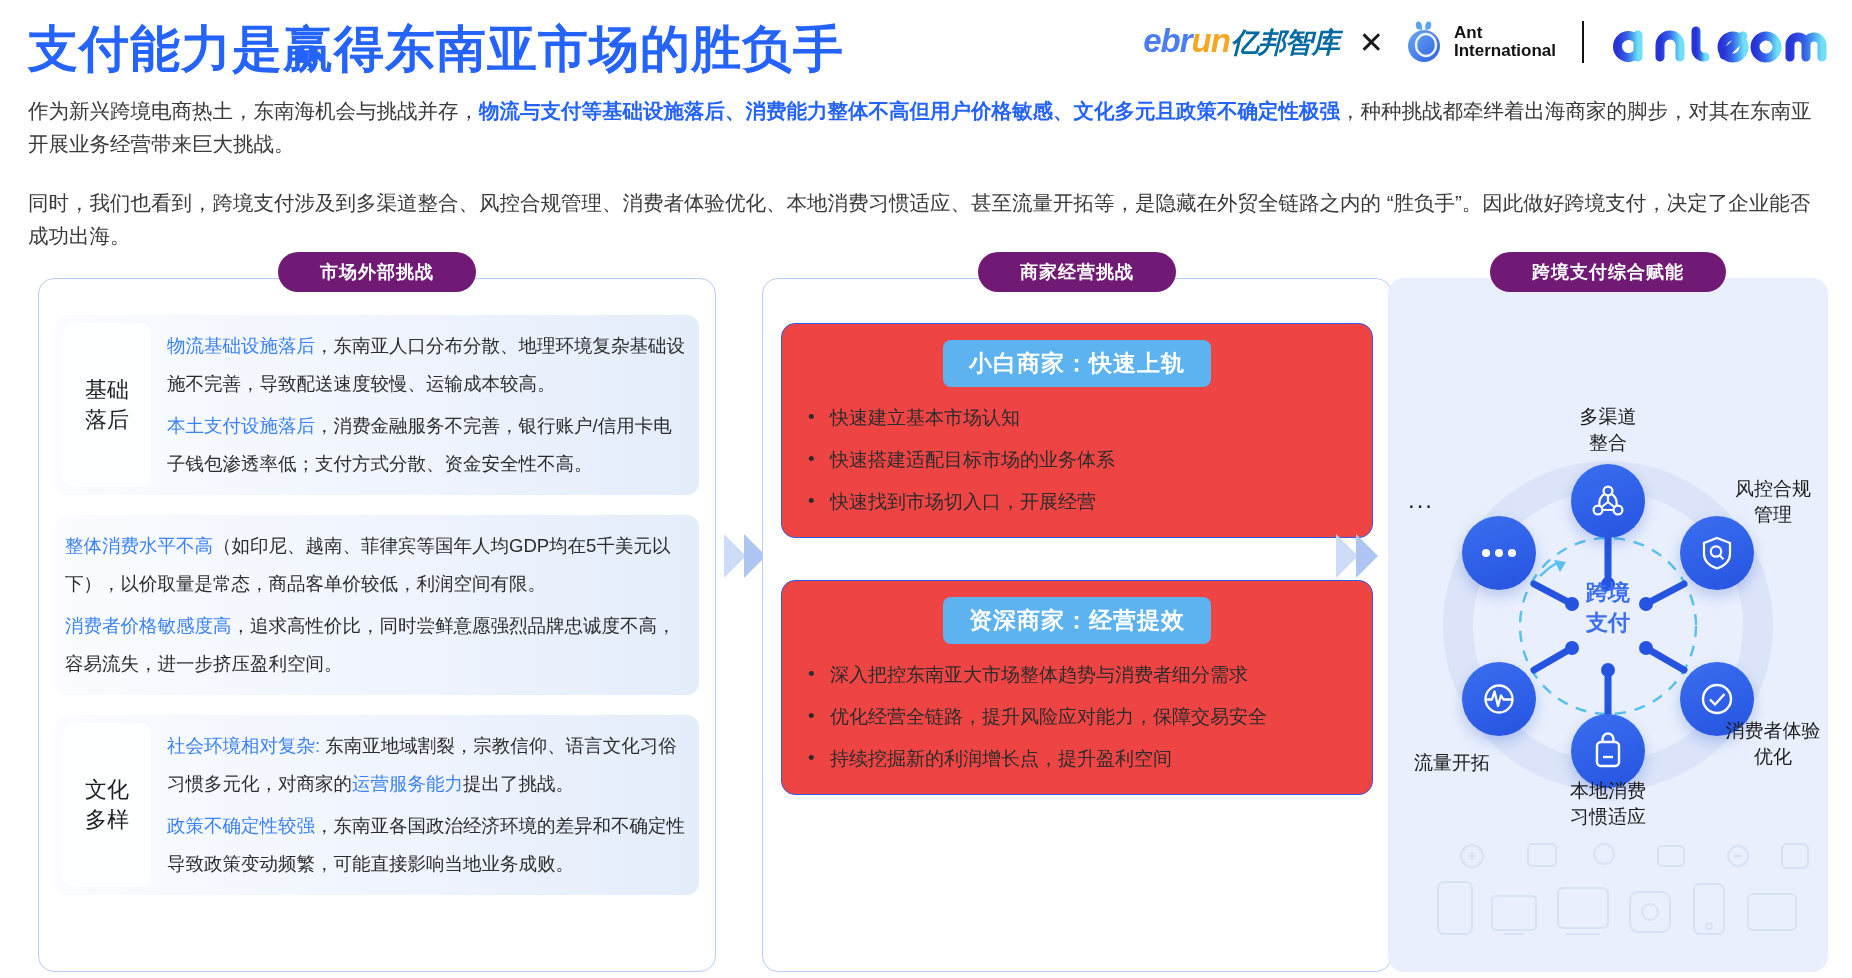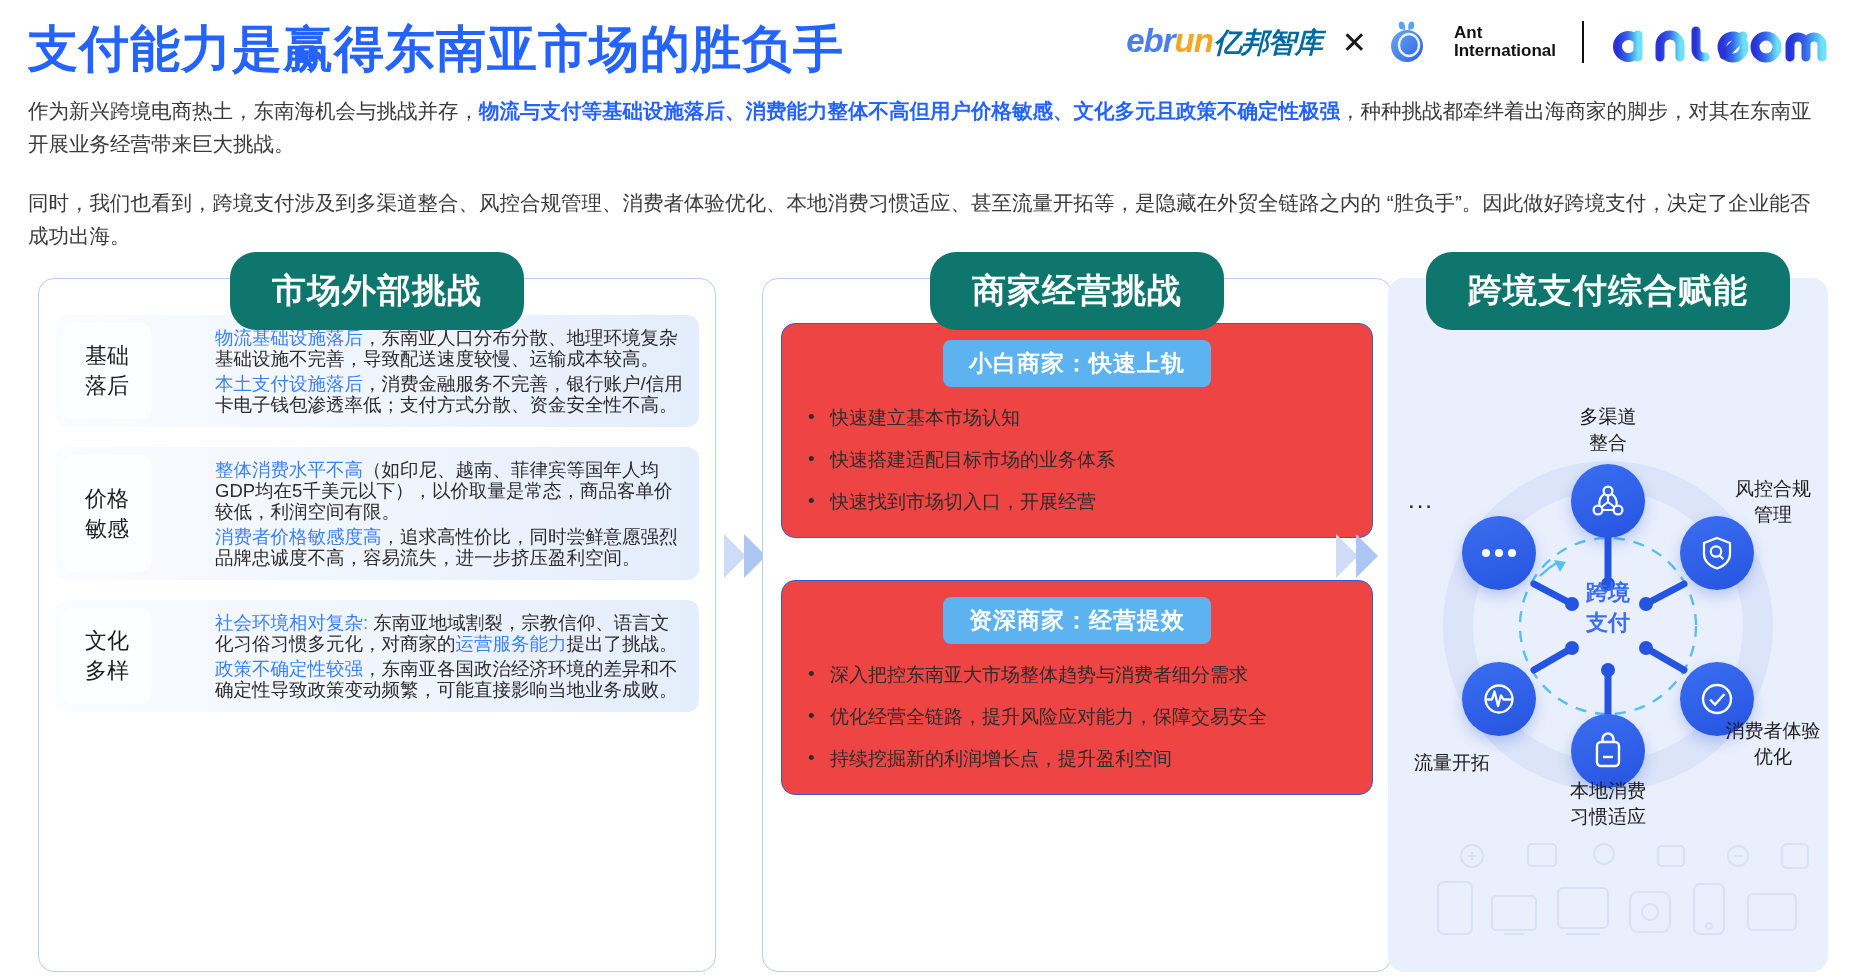--- a/index.html
+++ b/index.html
@@ -17,62 +17,62 @@
     position:absolute; left:28px; top:16px;
     font-size:50px; font-weight:bold; color:#2563ff;
     letter-spacing:1px; white-space:nowrap;
   }
   .logos { position:absolute; right:14px; top:16px; display:flex; align-items:center; height:52px; gap:14px; }
   .ebrun { display:flex; align-items:baseline; font-size:33px; font-weight:bold; font-style:italic; letter-spacing:-1px; }
   .ebrun .e1 { color:#4a7df0; }
   .ebrun .e2 { color:#f5a623; }
   .ebrun .cn { color:#0369a1; font-size:28px; margin-left:1px; }
   .xmark { font-size:30px; color:#1a1a1a; font-weight:300; margin:0 6px; }
-  .antlogo { display:flex; align-items:center; gap:25px; }
+  .antlogo { display:flex; align-items:center; gap:8px; }
   .antmark { width:42px; height:44px; }
   .anttext { font-size:17px; line-height:1.06; color:#111; font-weight:bold; }
   .divider-v { width:2px; height:42px; background:#111; margin:0 12px; }
   .antom { font-size:40px; font-weight:bold; letter-spacing:-1px; }
   .antom svg { display:block; }
 
   
   .intro { position:absolute; left:28px; top:94px; width:1800px; }
   .para { font-size:20.5px; line-height:33px; color:#3a3a3a; }
   .para.second { margin-top:26px; }
   .para b { color:#2563ff; font-weight:bold; }
 
   
   .panels { position:absolute; left:0; top:252px; width:1852px; height:720px; }
 
   .panel { position:absolute; }
   .panel-head {
     position:absolute; top:0; left:50%; transform:translateX(-50%);
-    background:#0f766e; color:#fff; font-size:34px; font-weight:bold;
-    border-radius:26px; padding:16px 42px; white-space:nowrap;
+    background:#701a75; color:#fff; font-size:18px; font-weight:bold;
+    border-radius:26px; padding:8px 42px; white-space:nowrap;
     z-index:5; letter-spacing:1px;
   }
   .panel-body {
     position:absolute; top:26px; left:0; width:100%;
     border:1.5px solid #b9cdf5; border-radius:16px;
     background:#ffffff;
   }
 
   
   #panel1 { left:38px; top:0; width:678px; }
   #panel1 .panel-body { height:694px; padding:36px 16px 16px 16px; }
   .chal-row { display:flex; align-items:stretch; border-radius:12px; overflow:hidden;
     background:linear-gradient(90deg,#fafcff 0%, #eef3fd 60%, #e4edfb 100%); margin-bottom:20px; }
   .chal-row:last-child { margin-bottom:0; }
   .chal-tag {
     flex:0 0 88px; background:#fdfeff; display:flex; flex-direction:column;
     align-items:center; justify-content:center; font-size:22px; color:#1d1d1d;
     line-height:30px; border-radius:10px; margin:8px 6px 8px 8px;
   }
   .chal-txt { flex:1; padding:12px 14px 12px 10px; }
-  .chal-p { font-size:18.5px; line-height:21px; color:#2c2c2c;margin-left:48px; }
+  .chal-p { font-size:18.5px; line-height:38px; color:#2c2c2c; }
   .chal-p + .chal-p { margin-top:4px; }
   .chal-p i { font-style:normal; color:#3b82f6; }
 
   
   #panel2 { left:762px; top:0; width:630px; }
   #panel2 .panel-body { height:694px; padding:44px 18px 18px 18px; display:flex; flex-direction:column; }
   .sub-card { border:1.5px solid #2e5ce6; border-radius:14px; background:#ef4444;
     padding:16px 18px 20px 18px; }
   .sub-card.first { margin-bottom:42px; }
   .sub-head { display:block; margin:0 auto 16px auto; width:fit-content;
@@ -187,24 +187,20 @@
             <span>基础</span>
             <span>落后</span>
           </div>
           <div class="chal-txt">
             <p class="chal-p"><i>物流基础设施落后</i><span>，东南亚人口分布分散、地理环境复杂基础设施不完善，导致配送速度较慢、运输成本较高。</span></p>
             <p class="chal-p"><i>本土支付设施落后</i><span>，消费金融服务不完善，银行账户/信用卡电子钱包渗透率低；支付方式分散、资金安全性不高。</span></p>
           </div>
         </div>
 
         <div class="chal-row">
-          <div class="chal-tag">
-            <span>价格</span>
-            <span>敏感</span>
-          </div>
           <div class="chal-txt">
             <p class="chal-p"><i>整体消费水平不高</i><span>（如印尼、越南、菲律宾等国年人均GDP均在5千美元以下），以价取量是常态，商品客单价较低，利润空间有限。</span></p>
             <p class="chal-p"><i>消费者价格敏感度高</i><span>，追求高性价比，同时尝鲜意愿强烈品牌忠诚度不高，容易流失，进一步挤压盈利空间。</span></p>
           </div>
         </div>
 
         <div class="chal-row">
           <div class="chal-tag">
             <span>文化</span>
             <span>多样</span>

